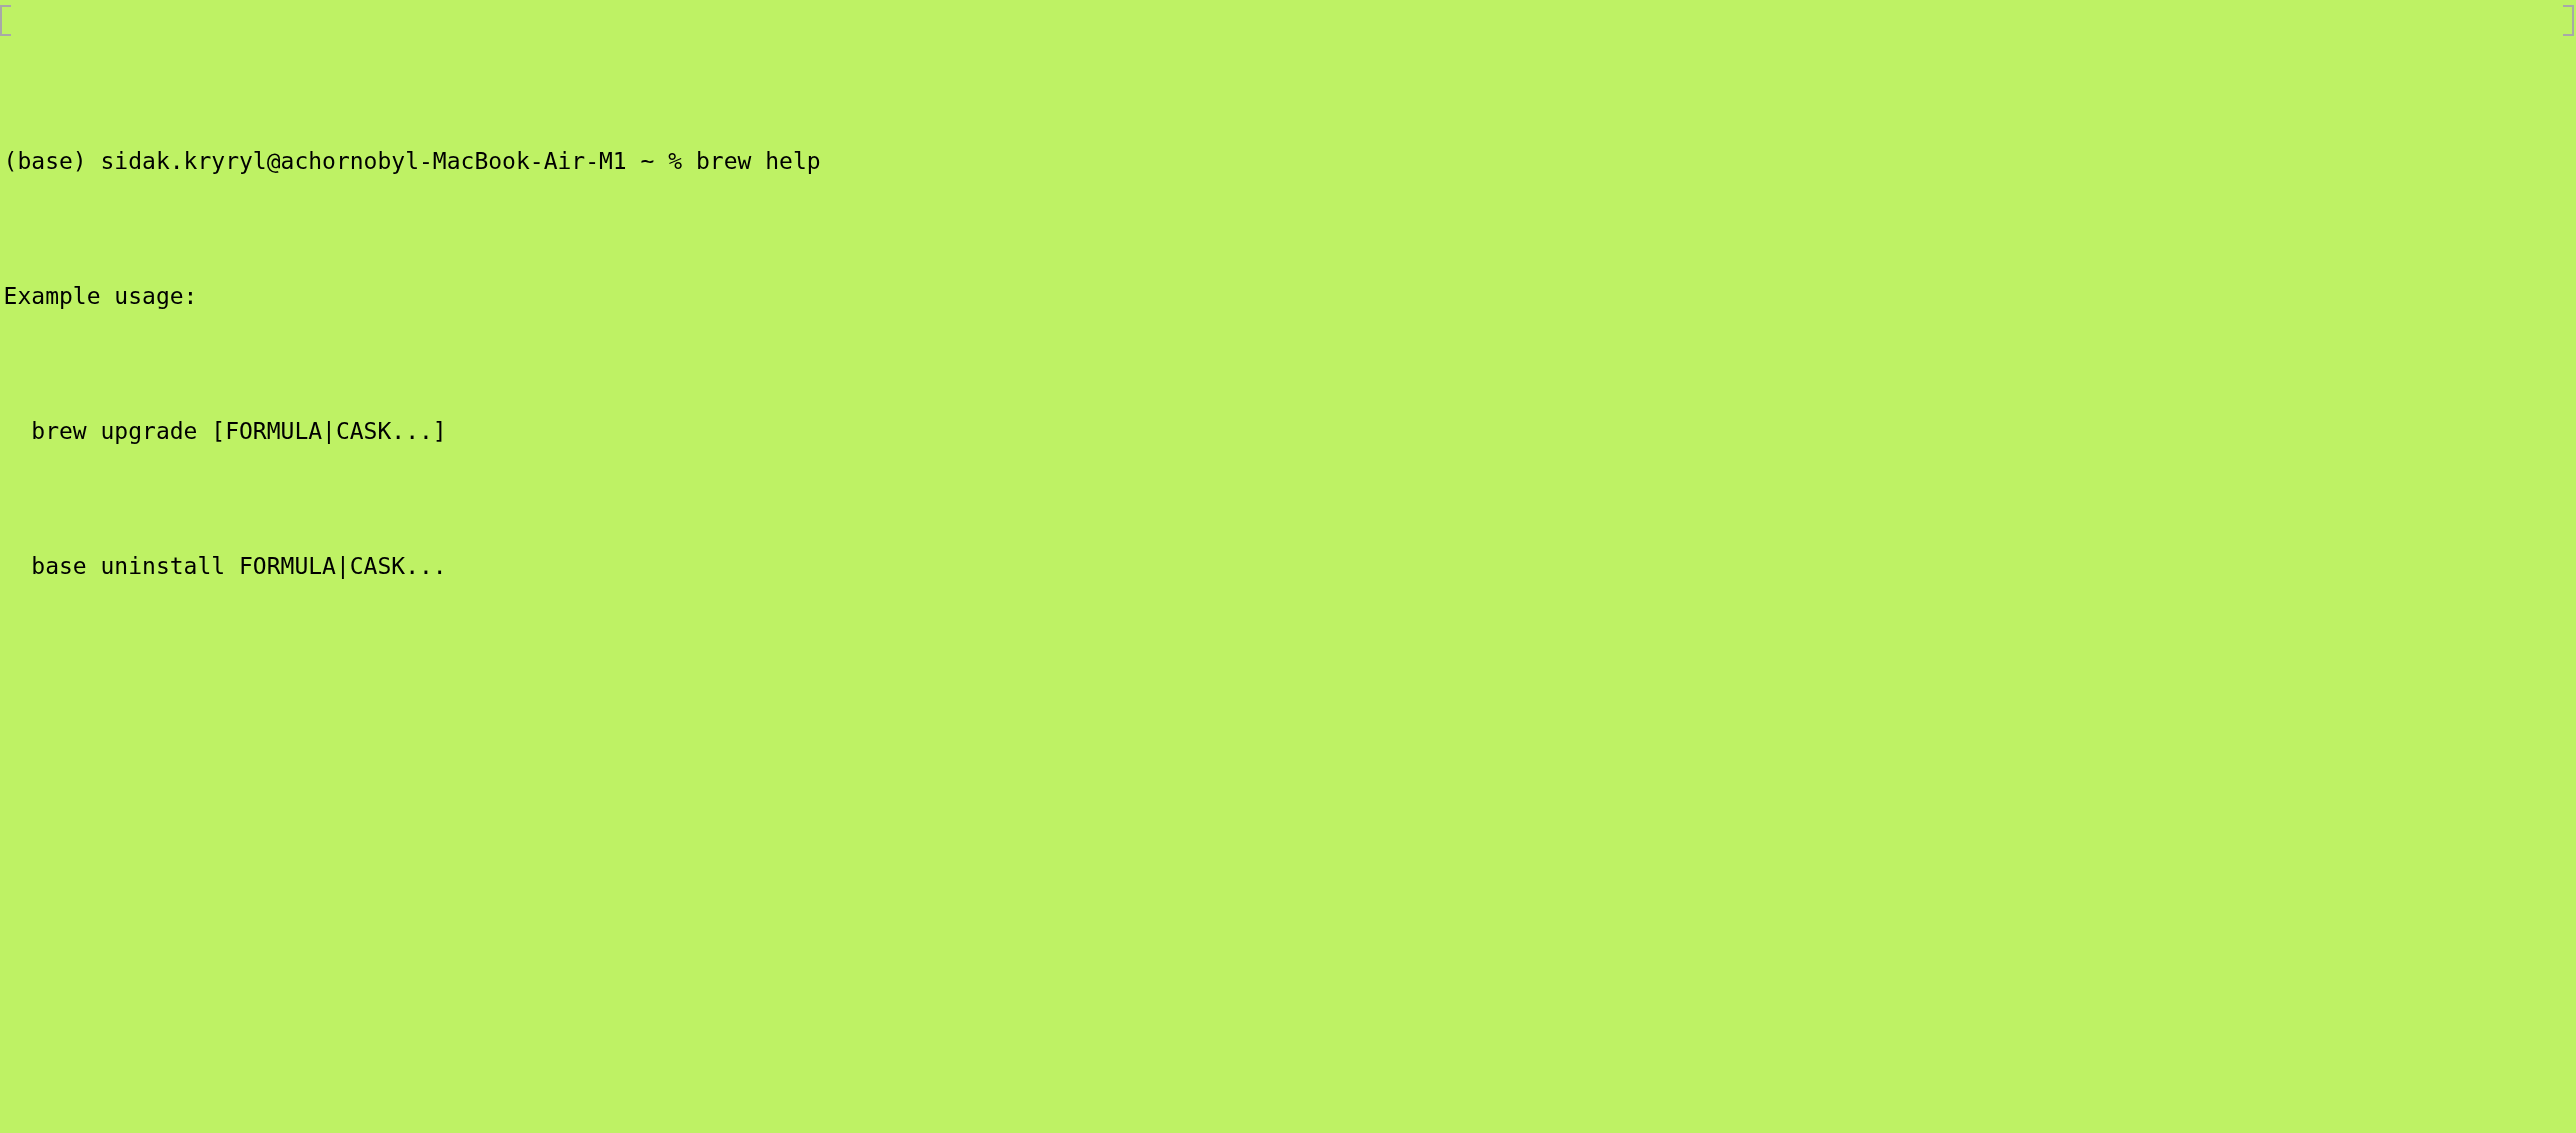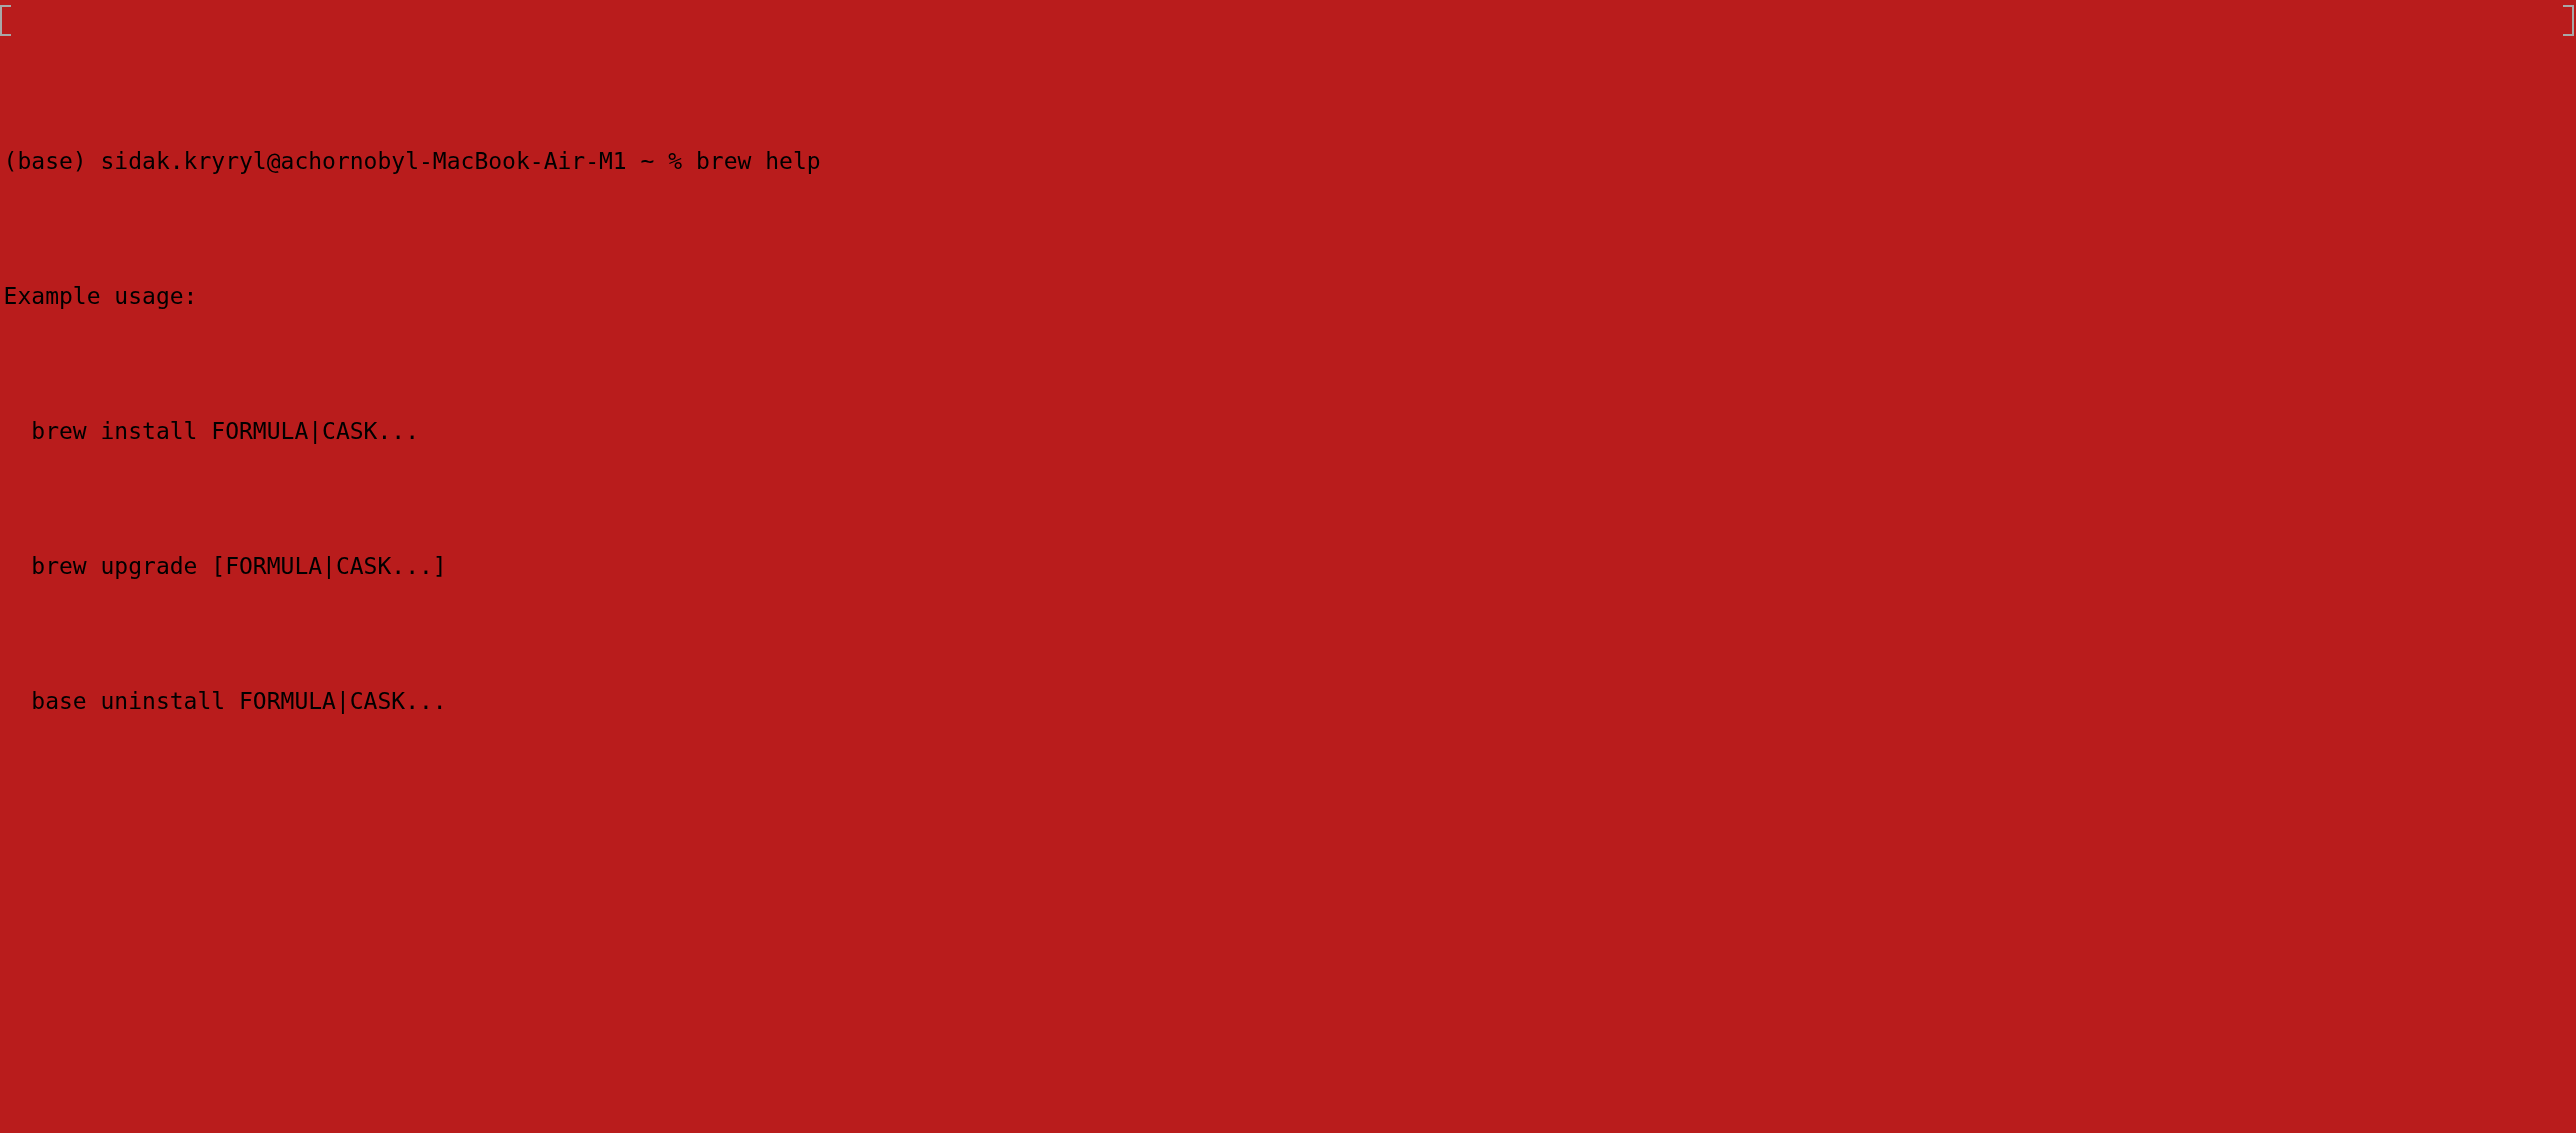--- a/index.html
+++ b/index.html
@@ -13,21 +13,21 @@
     height: 1134px;
     overflow: hidden;
     font-family: "DejaVu Sans Mono", "Liberation Mono", monospace;
   }
 
   
   #terminal {
     position: relative;
     width: 2576px;
     height: 1134px;
-    background: #b91c1c;
+    background: #bef264;
     color: #000000;
     box-sizing: border-box;
     padding: 3.6px 0 0 0;
     overflow: hidden;
   }
 
   .term-screen {
     position: relative;
     font-family: "DejaVu Sans Mono", "Liberation Mono", monospace;
     font-size: 23px;
@@ -69,21 +69,20 @@
 
 <div id="terminal">
 
   <div class="edge-mark left"></div>
   <div class="edge-mark right"></div>
 
   <div class="term-screen">
 
     <span class="term-line">(base) sidak.kryryl@achornobyl-MacBook-Air-M1 ~ % brew help</span>
     <span class="term-line">Example usage:</span>
-    <span class="term-line">  brew install FORMULA|CASK...</span>
     <span class="term-line">  brew upgrade [FORMULA|CASK...]</span>
     <span class="term-line">  base uninstall FORMULA|CASK...</span>
     
     
     
     
     
     
     
     

